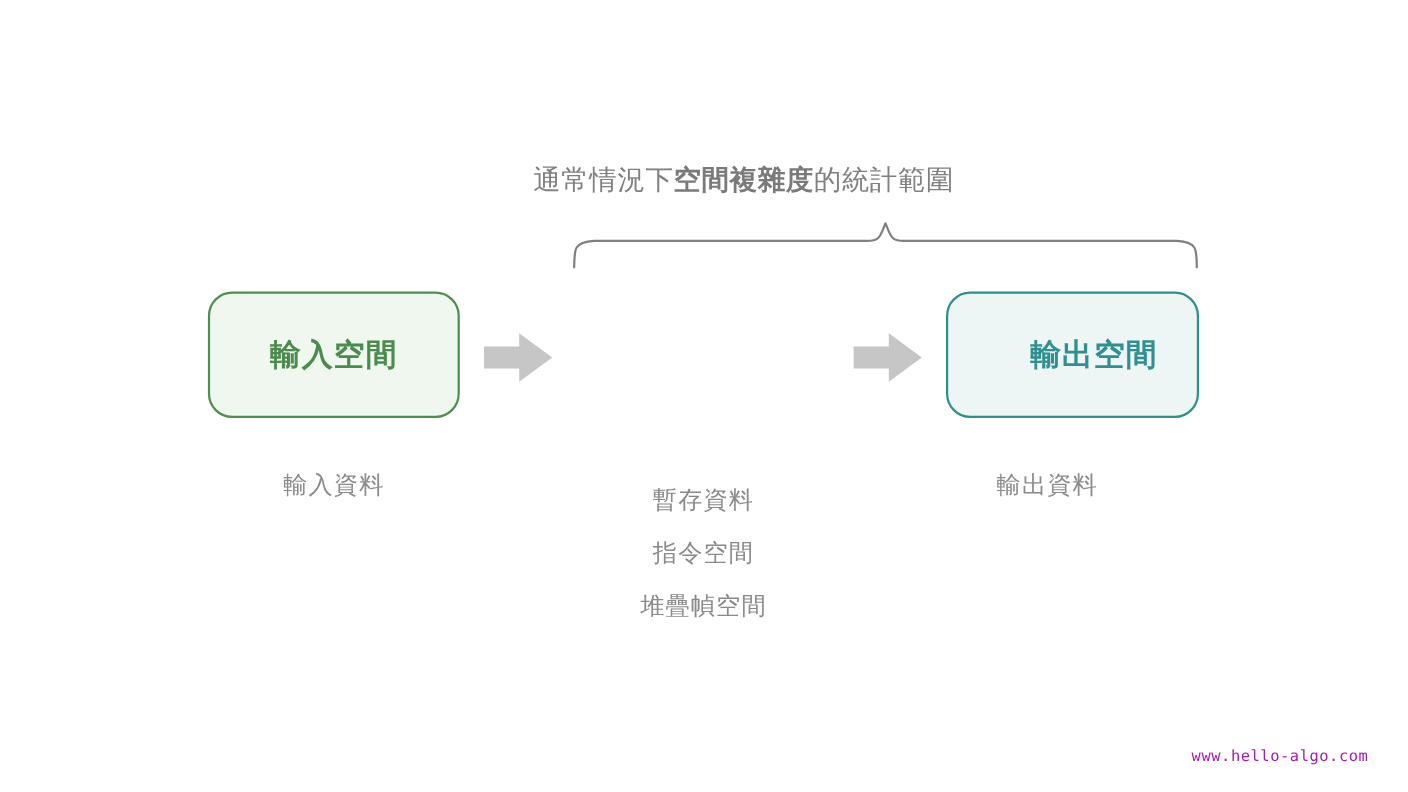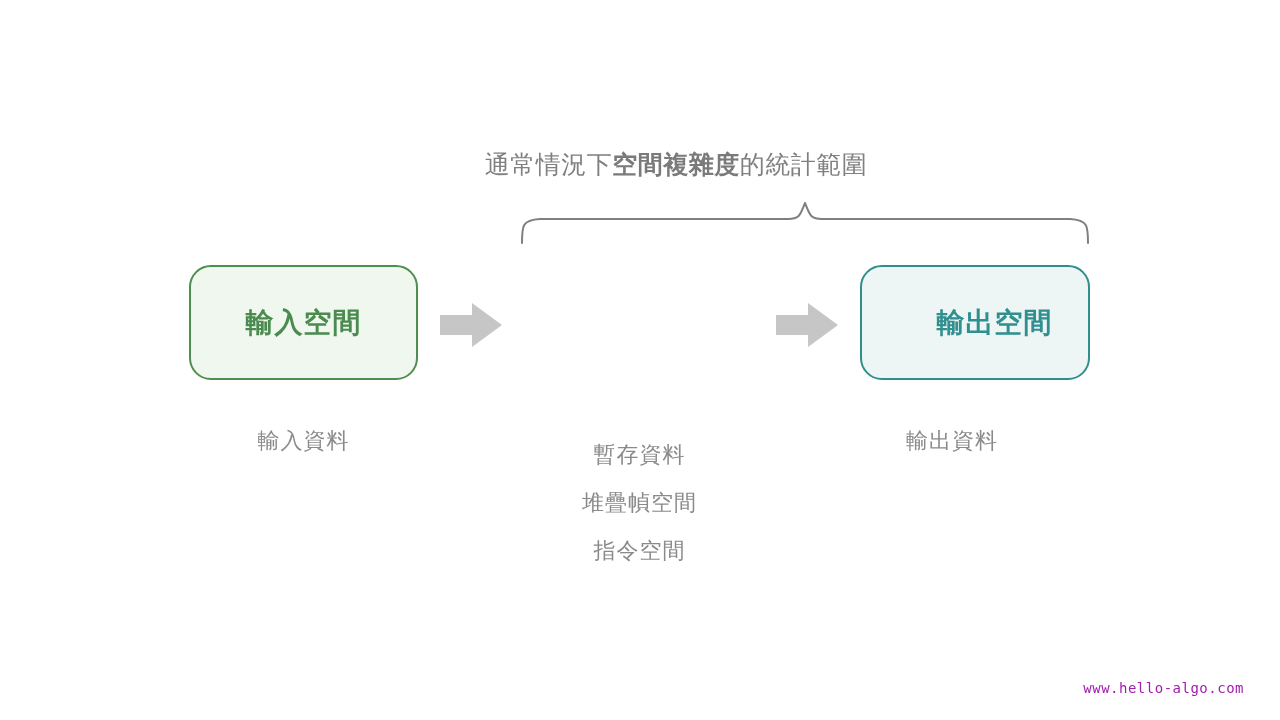--- a/index.html
+++ b/index.html
@@ -146,22 +146,22 @@
   </svg>
   <svg class="arrow arrow-2" width="66" height="48" viewBox="0 0 66 48">
     <path d="M 2 14 L 34 14 L 34 2 L 64 24 L 34 46 L 34 34 L 2 34 Z" fill="#c6c6c6"></path>
   </svg>
 
   <div class="sub sub-input">
     <div>輸入資料</div>
   </div>
   <div class="sub sub-temp">
     <div>暫存資料</div>
+    <div>指令空間</div>
     <div>堆疊幀空間</div>
-    <div>指令空間</div>
   </div>
   <div class="sub sub-output">
     <div>輸出資料</div>
   </div>
 
   <div class="watermark">www.hello-algo.com</div>
 
 </div>
 
 </body></html>

